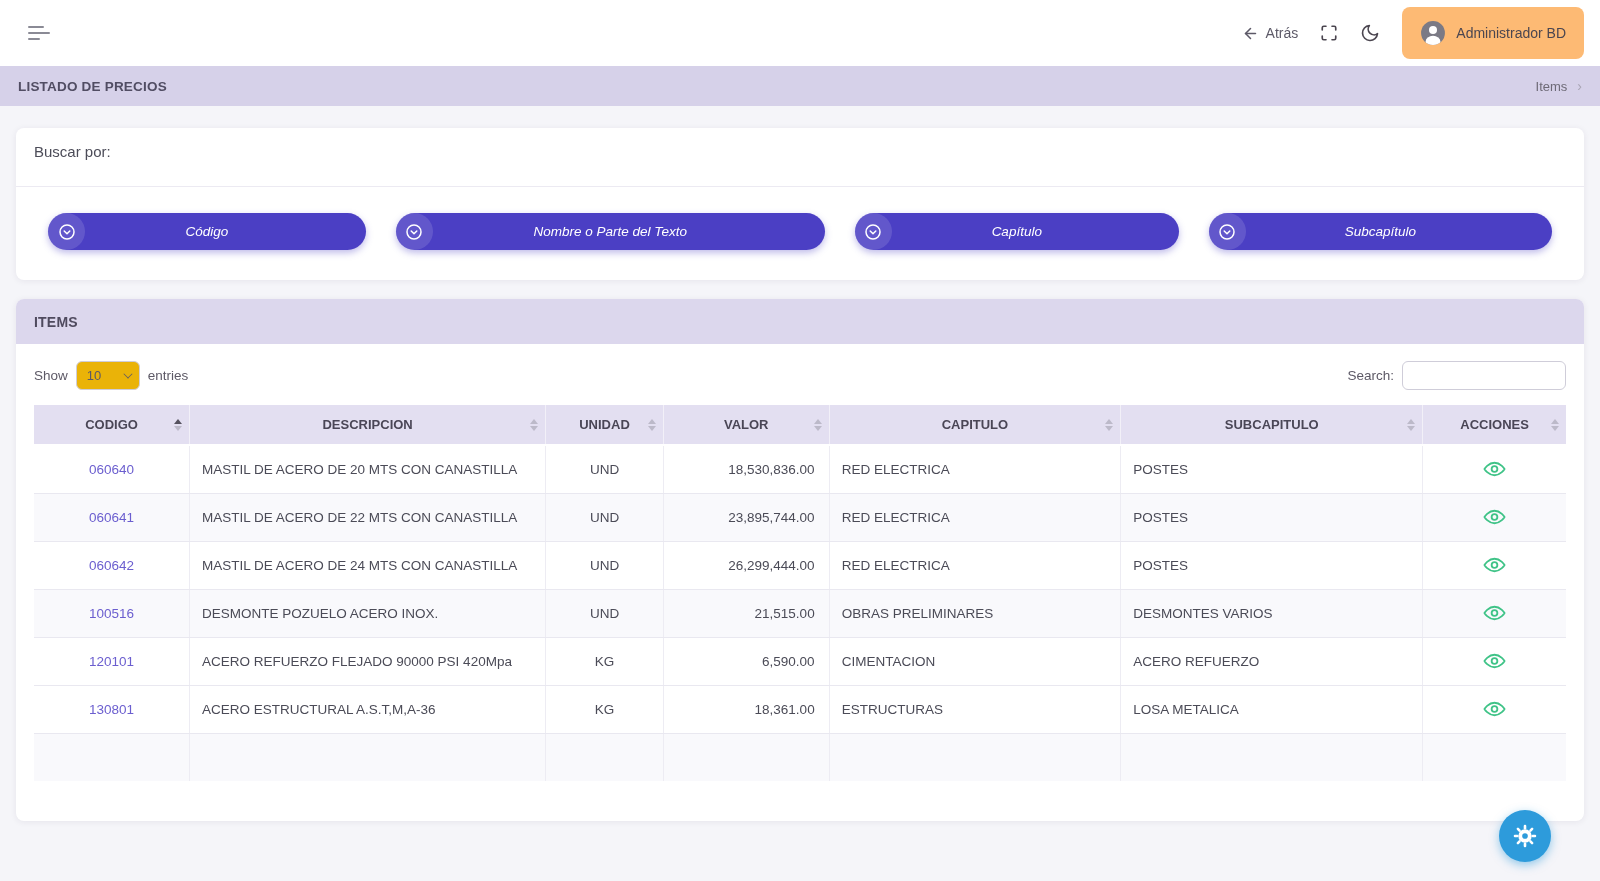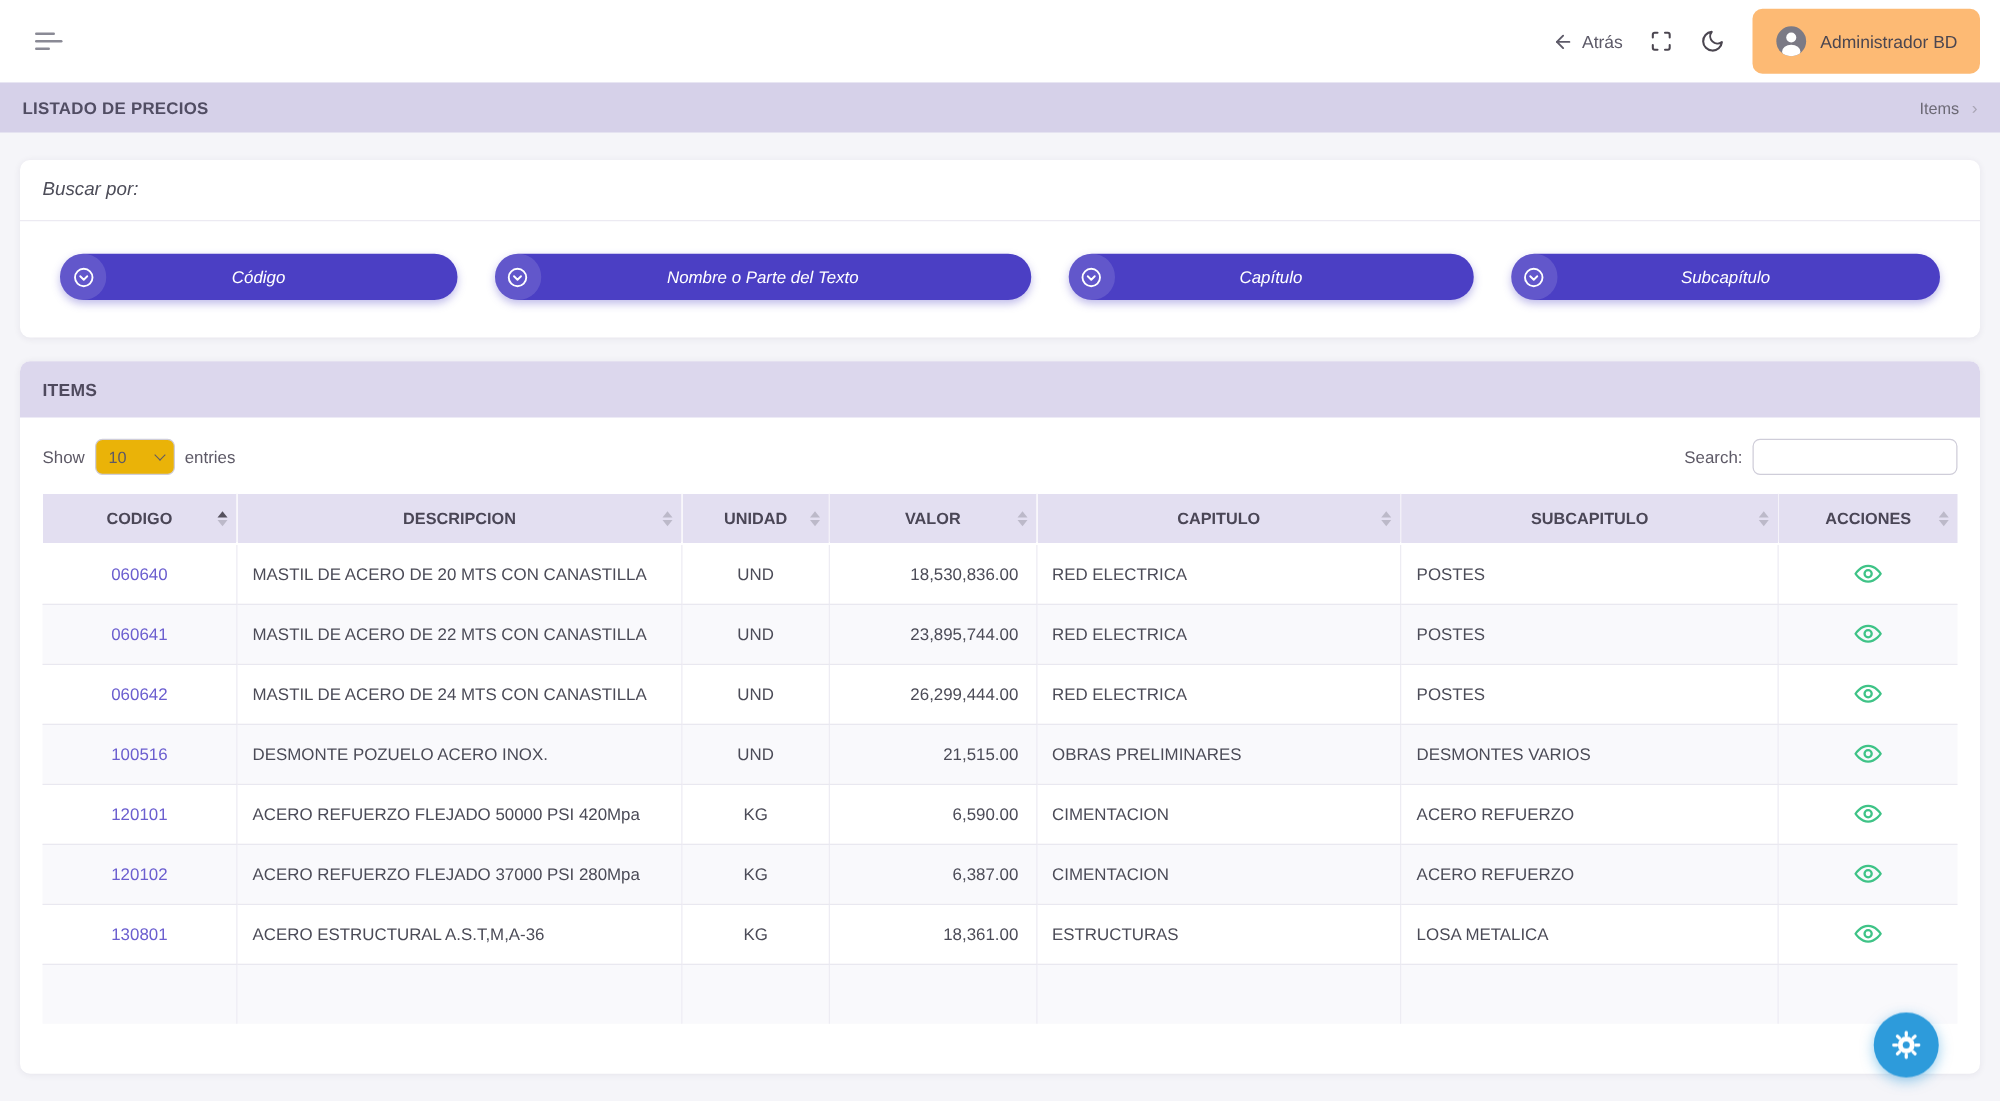--- a/index.html
+++ b/index.html
@@ -27,22 +27,22 @@
     justify-content:space-between; padding:0 18px; }
   .breadcrumb-bar .title { font-size:13.5px; font-weight:700; color:#514d63; letter-spacing:.2px; }
   .crumb-right { display:flex; align-items:center; gap:10px; }
   .crumb-right .crumb { font-size:13px; color:#6d6a76; cursor:pointer; }
   .crumb-right .chev { font-size:14px; color:#a9a5b5; }
 
   
   .content { padding:0 16px; }
   .card { background:#fff; border-radius:8px; box-shadow:0 1px 6px rgba(45,40,77,.08); }
   .search-card { margin-top:22px; }
-  .search-title { padding:15px 18px 16px; font-size:15px; color:#4c4c58;
-    border-bottom:1px solid #eceaf2;font-style:italic; }
+  .search-title { padding:15px 18px 26px; font-size:15px; color:#4c4c58;
+    border-bottom:1px solid #eceaf2; }
   .pill-row { display:flex; gap:30px; padding:26px 32px 30px; }
   .pill { position:relative; height:37px; border:none; border-radius:18.5px;
     background:#4b3fc4; cursor:pointer; box-shadow:0 3px 7px rgba(75,63,196,.35);font-style:italic; }
   .pill:nth-child(1){ flex:1.00; } .pill:nth-child(2){ flex:1.35; }
   .pill:nth-child(3){ flex:1.02; } .pill:nth-child(4){ flex:1.08; }
   .pill-icon-circle { position:absolute; left:0; top:0; width:37px; height:37px;
     border-radius:50%; background:rgba(255,255,255,.13); display:flex;
     align-items:center; justify-content:center; }
   .pill-label { position:absolute; inset:0; display:flex; align-items:center;
     justify-content:center; color:#fff; font-size:13.5px; }
@@ -331,41 +331,23 @@
           <path d="M1.5 8S5.5 1.5 12 1.5 22.5 8 22.5 8 18.5 14.5 12 14.5 1.5 8 1.5 8z"></path>
           <circle cx="12" cy="8" r="3"></circle>
         </svg>
       </span>
     </td>
   </tr>
           <tr>
     <td class="c-codigo">
       <span>120101</span>
     </td>
-    <td class="c-desc">ACERO REFUERZO FLEJADO 50000 PSI 420Mpa</td>
+    <td class="c-desc">ACERO REFUERZO FLEJADO 90000 PSI 420Mpa</td>
     <td class="c-unidad">KG</td>
     <td class="c-valor">6,590.00</td>
-    <td class="c-capitulo">CIMENTACION</td>
-    <td class="c-subcapitulo">ACERO REFUERZO</td>
-    <td class="c-acciones">
-      <span class="eye-btn">
-        <svg width="23" height="16" viewBox="0 0 24 16" fill="none" stroke="#3fc387" stroke-width="1.9" stroke-linecap="round" stroke-linejoin="round">
-          <path d="M1.5 8S5.5 1.5 12 1.5 22.5 8 22.5 8 18.5 14.5 12 14.5 1.5 8 1.5 8z"></path>
-          <circle cx="12" cy="8" r="3"></circle>
-        </svg>
-      </span>
-    </td>
-  </tr>
-          <tr class="striped">
-    <td class="c-codigo">
-      <span>120102</span>
-    </td>
-    <td class="c-desc">ACERO REFUERZO FLEJADO 37000 PSI 280Mpa</td>
-    <td class="c-unidad">KG</td>
-    <td class="c-valor">6,387.00</td>
     <td class="c-capitulo">CIMENTACION</td>
     <td class="c-subcapitulo">ACERO REFUERZO</td>
     <td class="c-acciones">
       <span class="eye-btn">
         <svg width="23" height="16" viewBox="0 0 24 16" fill="none" stroke="#3fc387" stroke-width="1.9" stroke-linecap="round" stroke-linejoin="round">
           <path d="M1.5 8S5.5 1.5 12 1.5 22.5 8 22.5 8 18.5 14.5 12 14.5 1.5 8 1.5 8z"></path>
           <circle cx="12" cy="8" r="3"></circle>
         </svg>
       </span>
     </td>

